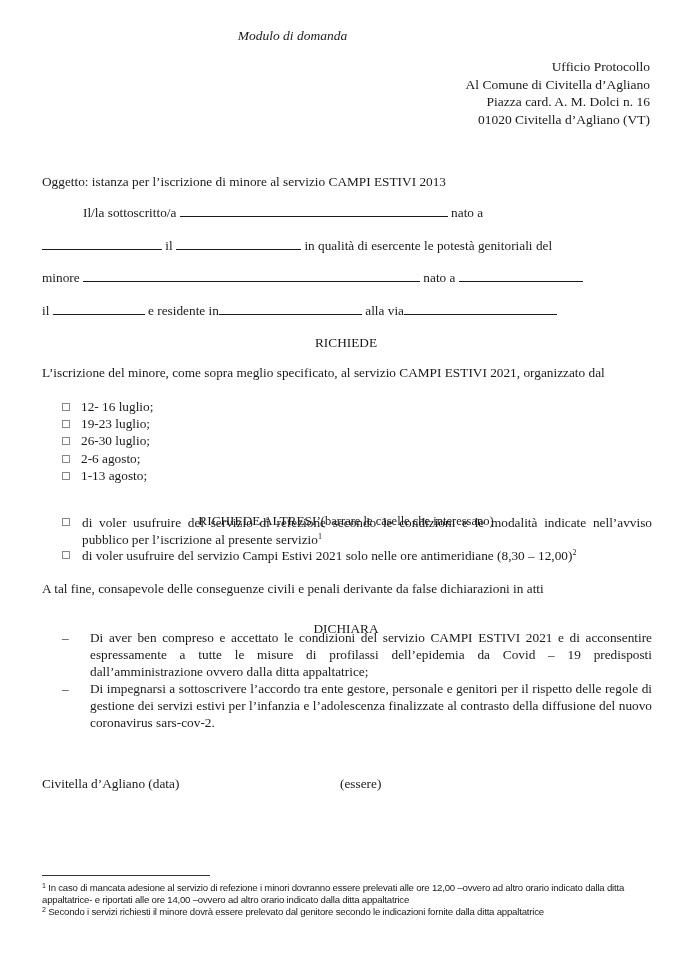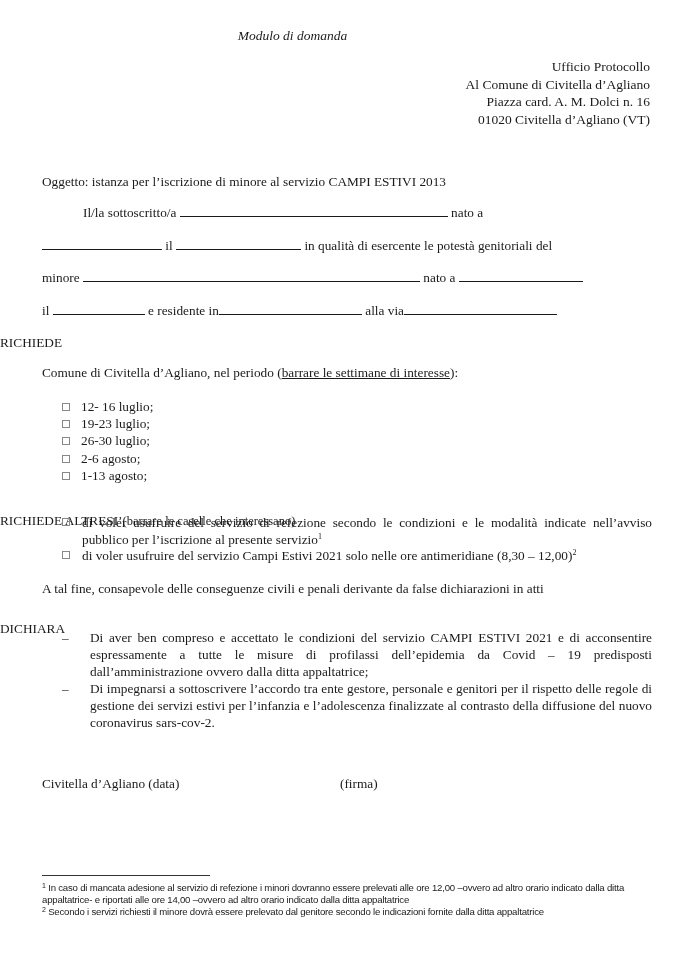--- a/index.html
+++ b/index.html
@@ -26,21 +26,21 @@
       right: 42px; text-align: right; font-size: 13.5px; line-height: 17.5px;
       top: 58px;
     }
     .addr div { white-space: nowrap; }
     .blank {
       display: inline-block;
       border-bottom: 1px solid #1a1a1a;
       height: 12px;
       vertical-align: baseline;
     }
-    .center { left: 0; width: 692px; }
+    .center { left: 0; width: 692px; text-align: center; }
     .checklist { left: 62px; }
     .checklist .row { height: 17.2px; white-space: nowrap; }
     .box {
       display: inline-block; width: 8px; height: 8px;
       border: 1px solid #888; margin-right: 11px; vertical-align: 0px;
       box-sizing: border-box;
     }
     .opt-row { position: absolute; left: 62px; width: 590px; }
     .opt-row .box { position: absolute; left: 0; top: 4px; margin: 0; }
     .opt-row .txt { margin-left: 20px; display: block; text-align: justify; white-space: normal; }
@@ -97,23 +97,21 @@
 <div class="abs" style="top:302px; left:42px;">
   <span>il</span>
   <span class="blank" style="width:92px;"></span>
   <span>e residente in</span><span class="blank" style="width:143px;"></span>
   <span>alla via</span><span class="blank" style="width:153px;"></span>
 </div>
 
 <div class="abs center" style="top:334px;">RICHIEDE</div>
 
 <div class="abs" style="top:364px; left:42px; width:608px;">
-  <div style="white-space:nowrap;">
-    <span>Comune di Civitella d’Agliano, nel periodo (</span><span class="underline">barrare le settimane di interesse</span><span>):</span>
-  </div>
+  <div style="white-space:nowrap;">L’iscrizione del minore, come sopra meglio specificato, al servizio CAMPI ESTIVI 2021,  organizzato dal</div>
 </div>
 
 <div class="abs checklist" style="top:398px;">
   <div class="row">
     <span class="box"></span><span>12- 16 luglio;</span>
   </div>
   <div class="row">
     <span class="box"></span><span>19-23 luglio;</span>
   </div>
   <div class="row">
@@ -148,19 +146,19 @@
 <div class="dash-row" style="top:629px;">
   <span class="dash">–</span>
   <span class="txt">Di aver ben compreso e accettato le condizioni del servizio CAMPI ESTIVI 2021 e di acconsentire espressamente a tutte le misure di profilassi dell’epidemia da Covid – 19 predisposti dall’amministrazione ovvero dalla ditta appaltatrice;</span>
 </div>
 <div class="dash-row" style="top:680px;">
   <span class="dash">–</span>
   <span class="txt">Di impegnarsi a sottoscrivere l’accordo tra ente gestore, personale e genitori per il rispetto delle regole di gestione dei servizi estivi per l’infanzia e l’adolescenza finalizzate al contrasto della diffusione del nuovo coronavirus sars-cov-2.</span>
 </div>
 
 <div class="abs" style="top:775px; left:42px;">Civitella d’Agliano (data)</div>
-<div class="abs" style="top:775px; left:340px;">(firma)</div>
+<div class="abs" style="top:775px; left:340px;">(essere)</div>
 
 <div class="fn-rule"></div>
 <div class="abs fn" style="top:882px;">
   <div><sup>1</sup> <span>In caso di mancata adesione al servizio di refezione i minori dovranno essere prelevati alle ore 12,00 –ovvero ad altro orario indicato dalla ditta appaltatrice- e riportati alle ore 14,00 –ovvero ad altro orario indicato dalla ditta appaltatrice</span></div>
   <div><sup>2</sup> <span>Secondo i servizi richiesti il minore dovrà essere prelevato dal genitore secondo le indicazioni fornite dalla ditta appaltatrice</span></div>
 </div>
 
 </body></html>

